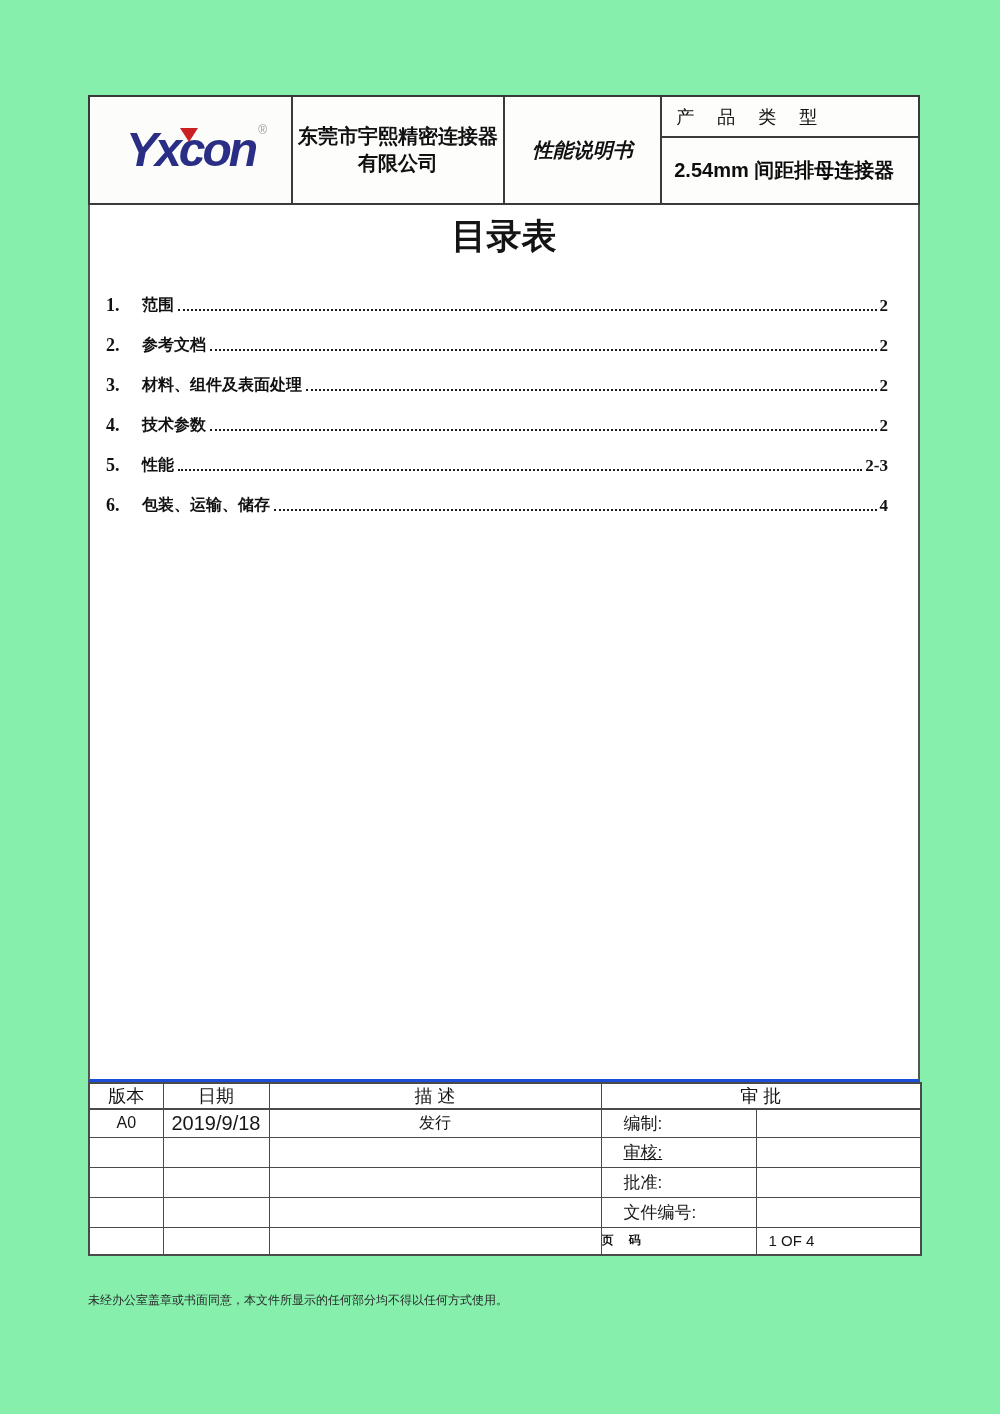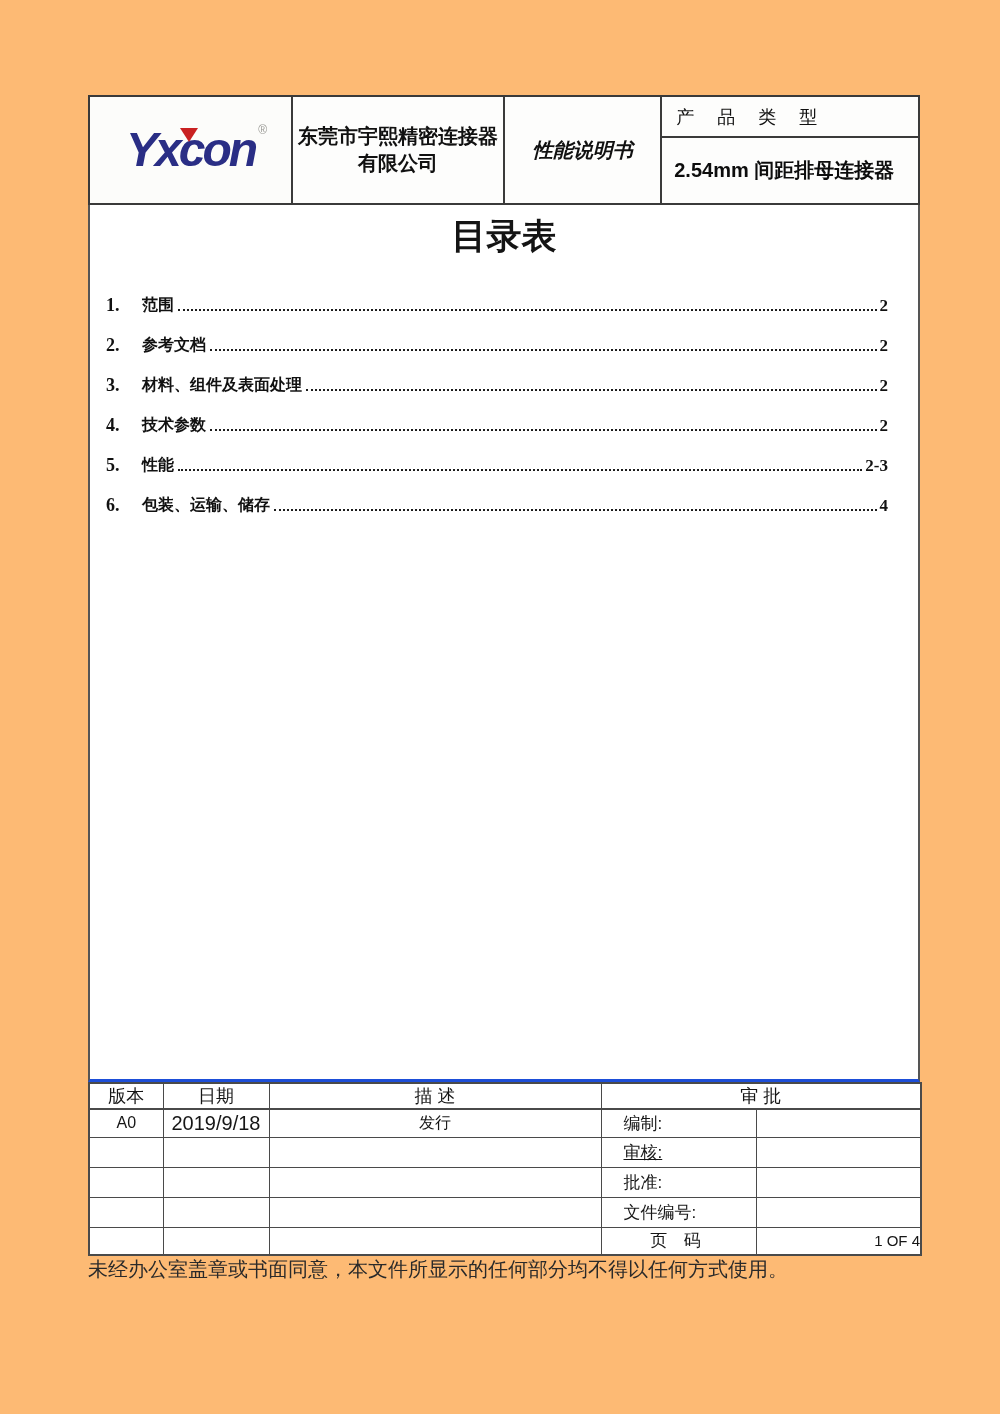--- a/index.html
+++ b/index.html
@@ -3,21 +3,21 @@
 <meta charset="utf-8">
 <style>
   * { box-sizing: border-box; margin: 0; padding: 0; }
   html, body { background: #ffffff; }
   body { font-family: "Liberation Sans", "DejaVu Sans", sans-serif; color: #1a1a1a; }
   .page {
     position: relative;
     width: 1000px;
     height: 1414px;
     margin: 0 auto;
-    background: #fdba74;
+    background: #86efac;
     overflow: hidden;
   }
 
   
   .header-table {
     position: absolute;
     left: 88px; top: 95px;
     width: 832px; height: 110px;
     display: flex;
     border: 2px solid #3a3a3a;
@@ -138,28 +138,28 @@
   }
   .rev-table tr.hrow td { font-size: 18px; height: 26px; border-bottom: 2px solid #4a4a4a; }
   .rev-table { border: 2px solid #4a4a4a; }
   .rev-table tr.r1 td { height: 28px; }
   .rev-table tr.r2 td { height: 30px; text-decoration: underline; }
   .rev-table tr.r3 td { height: 30px; }
   .rev-table tr.r4 td { height: 30px; }
   .rev-table tr.r5 td { height: 28px; }
   td.date-cell { font-size: 20px; }
   td.appr-label { text-align: left; padding-left: 22px; font-size: 17px; }
-  td.appr-value { text-align: right; padding-left: 12px; font-size: 15px; }
-  td.page-label { text-align: center; letter-spacing: 6px; font-size: 17px; }
+  td.appr-value { text-align: left; padding-left: 12px; font-size: 15px; }
+  td.page-label { text-align: left; letter-spacing: 6px; font-size: 12px; font-weight: bold; }
 
   
   .footer-notice {
     position: absolute;
-    left: 88px; top: 1256px;
-    font-size: 20px;
+    left: 88px; top: 1292px;
+    font-size: 12px;
     color: #2a2a2a;
   }
 </style>
 </head>
 <body>
 
 <div class="page">
 
   <div class="header-table">
     <div class="hcell cell-logo">

